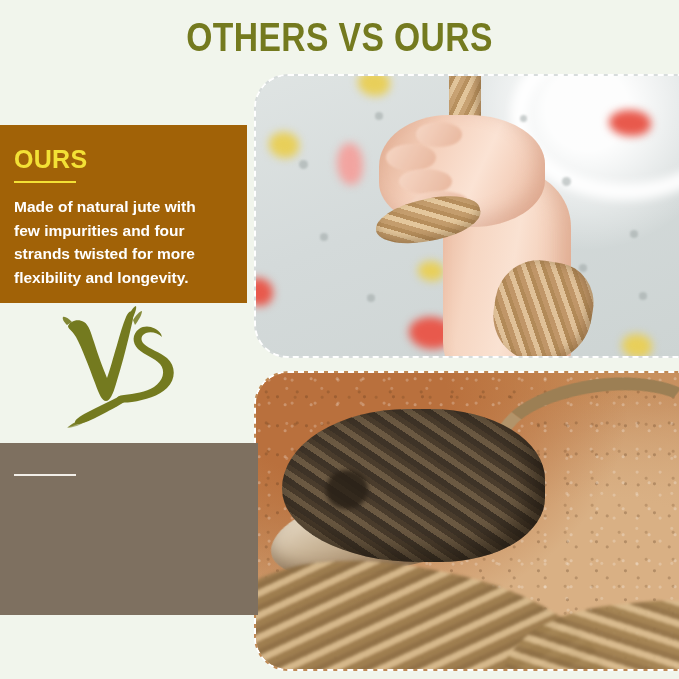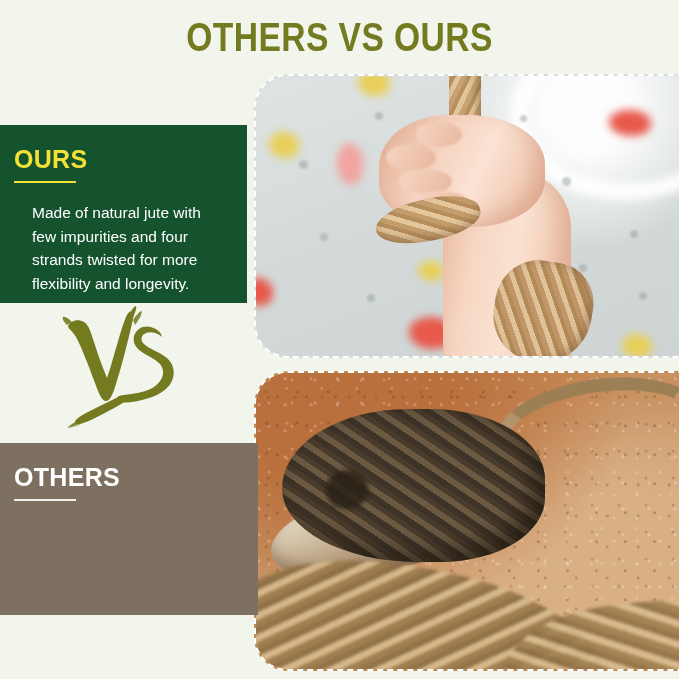--- a/index.html
+++ b/index.html
@@ -191,21 +191,21 @@
   }
 
   
   .card{
     position:absolute;left:0;
     box-sizing:border-box;
     padding:22px 24px 20px 14px;
   }
   .card-ours{
     top:125px;width:247px;height:178px;
-    background:#14532d;
+    background:#a16207;
   }
   .card-others{
     top:443px;width:258px;height:172px;
     background:#7e7060;
   }
   .card h2{
     margin:0;
     font-size:25px;
     font-weight:bold;
     letter-spacing:.3px;
@@ -214,25 +214,25 @@
   .card-ours h2{color:#f3e135;}
   .card-others h2{color:#ffffff;}
   .rule{
     margin:9px 0 12px 0;
     height:2px;width:62px;
     border:0;
   }
   .card-ours .rule{background:#f3e135;}
   .card-others .rule{background:#f2efe9;}
   .card p{
-    margin:18px;
+    margin:0;
     color:#ffffff;
     font-size:15.5px;
     line-height:1.52;
-    font-weight:normal;
+    font-weight:bold;
   }
 
   
   .vs{
     position:absolute;left:60px;top:306px;width:120px;height:122px;
   }
   .vs svg{display:block;width:100%;height:100%;}
 </style>
 </head>
 <body>
@@ -294,21 +294,20 @@
     </div>
   </div>
 
   <div class="card card-ours">
     <h2>OURS</h2>
     <hr class="rule">
     <p>Made of natural jute with few impurities and four strands twisted for more flexibility and longevity.</p>
   </div>
 
   <div class="card card-others">
-    <h2>OTHERS</h2>
     <hr class="rule">
   </div>
 
   <div class="vs">
     <svg viewBox="0 0 120 122" xmlns="http://www.w3.org/2000/svg" aria-hidden="true">
       <g fill="#747a1f">
 
         <path d="M8 20 C10 15, 18 12, 24 16 C29 19, 31 27, 34 36
                  C38 49, 43 62, 47 72 C50 64, 53 52, 57 39
                  C60 28, 63 18, 66 11 C68 6, 71 4, 73 7

